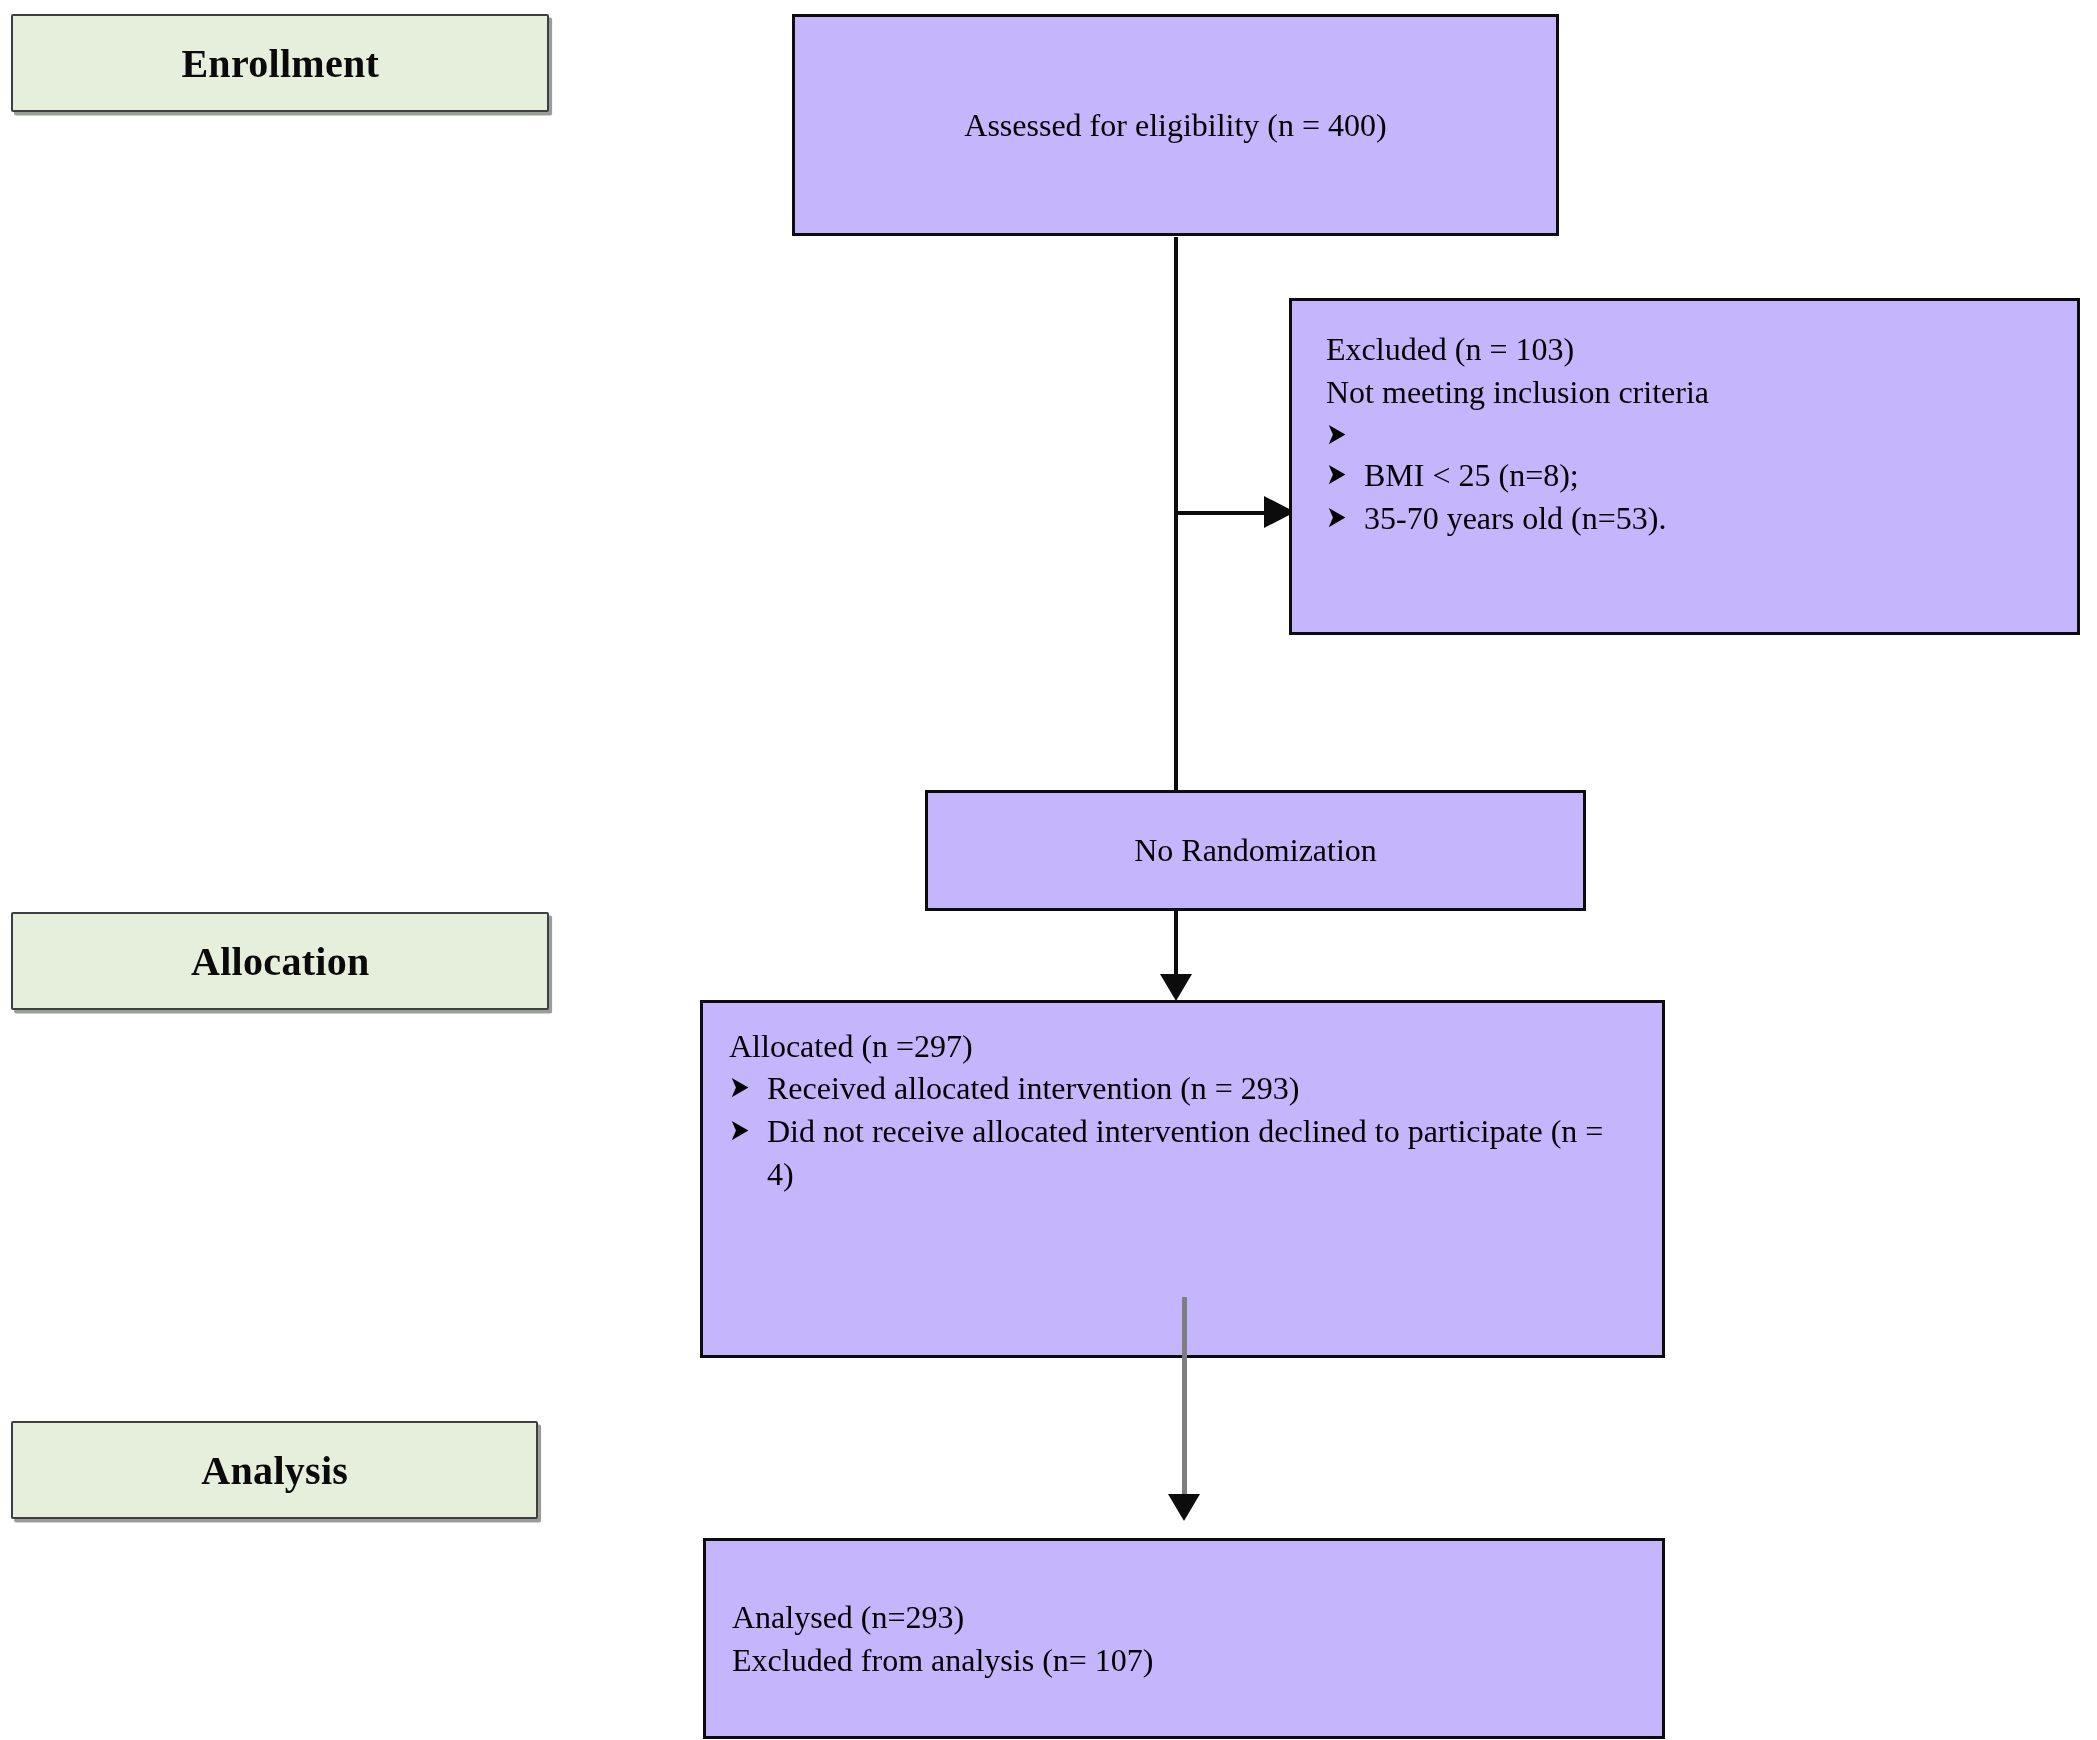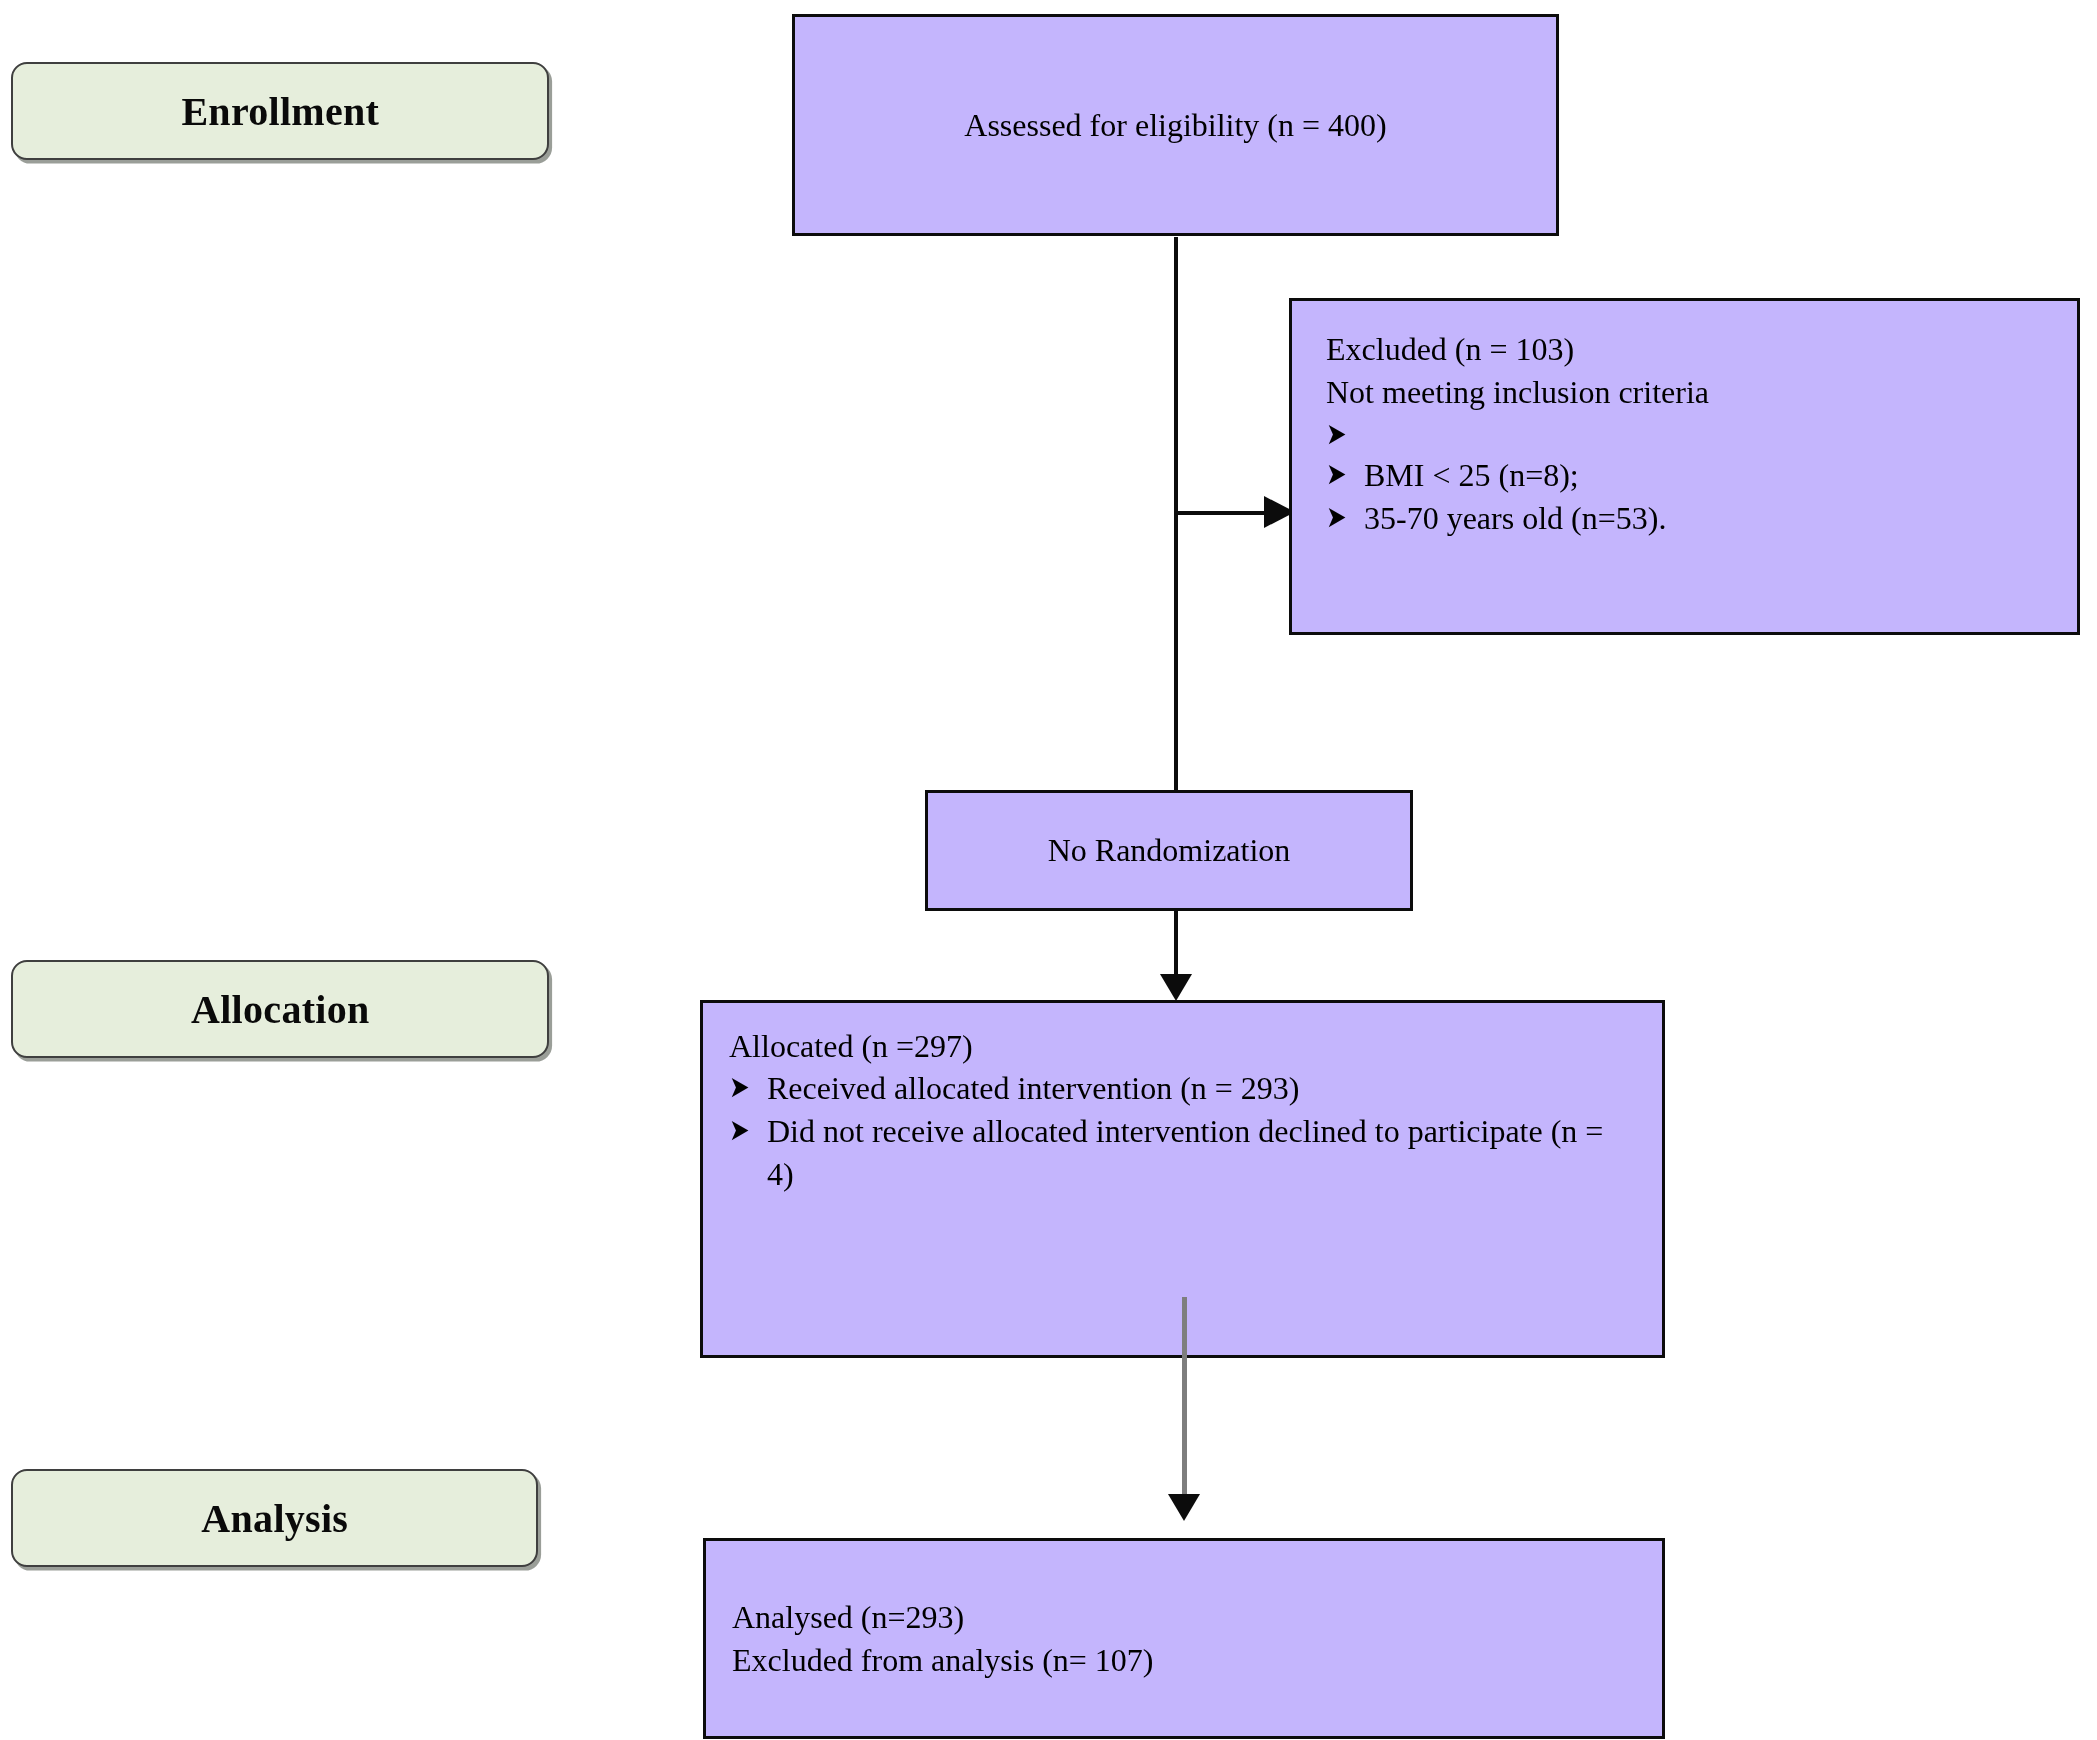--- a/index.html
+++ b/index.html
@@ -17,31 +17,30 @@
     height: 1741px;
     background: #ffffff;
     overflow: hidden;
   }
 
   
   .stage-label {
     position: absolute;
     background: #e6eedc;
     border: 2.1px solid #3f3f3f;
-    border-radius: 16px;
+    border-radius: 2px;
     box-shadow: 3.1px 3.6px 0 0 rgba(120,125,118,0.75);
     display: flex;
     align-items: center;
     justify-content: center;
     font-weight: bold;
     font-size: 40px;
     letter-spacing: 0.3px;
     color: #0a0a0a;
     box-sizing: border-box;
-    margin-top: 48px;
   }
 
   
   .flow-box {
     position: absolute;
     background: #c4b5fd;
     border: 3.6px solid #0c0c0c;
     box-sizing: border-box;
   }
   .box-inner {
@@ -152,21 +151,21 @@
           <span class="bullet-text">BMI &lt; 25 (n=8);</span>
         </li>
         <li class="bullet-item">
           <span class="bullet-glyph">➤</span>
           <span class="bullet-text">35-70 years old (n=53).</span>
         </li>
       </ul>
     </div>
   </div>
 
-  <div class="flow-box" style="left:925px; top:790px; width:488px; height:121px;">
+  <div class="flow-box" style="left:925px; top:790px; width:661px; height:121px;">
     <div class="box-inner center-inner" style="padding:0 15.4px;">
       <div class="line">No Randomization</div>
     </div>
   </div>
 
   <div class="v-line" style="left:1174px; top:910px; height:78px;"></div>
   <div class="arrow-down" style="left:1160px; top:974px;"></div>
 
   <div class="flow-box" style="left:700px; top:1000px; width:965px; height:358px;">
     <div class="box-inner" style="padding:21.6px 24px 21.6px 26px; justify-content:flex-start;">

